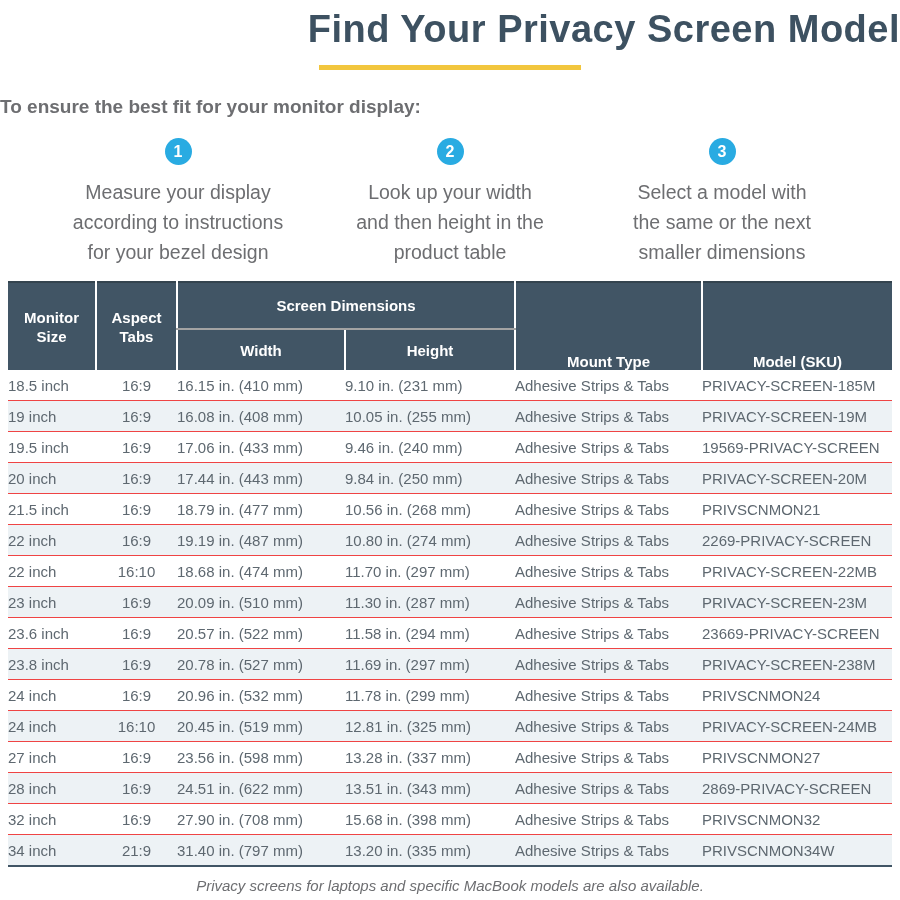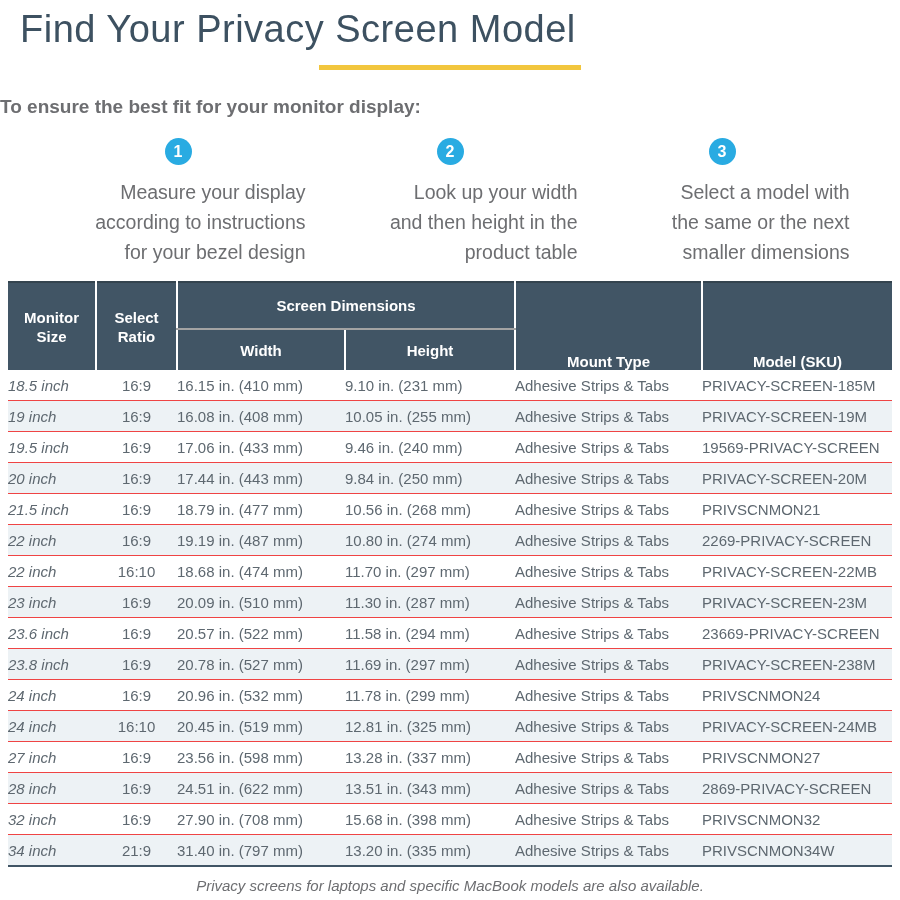--- a/index.html
+++ b/index.html
@@ -10,26 +10,26 @@
     overflow: hidden;
   }
   .page {
     width: 900px;
     height: 900px;
     background: #ffffff;
     position: relative;
     box-sizing: border-box;
   }
   .title {
-    text-align: left;
+    text-align: right;
     font-size: 38px;
     color: #3d5161;
     padding-top: 8px;
     letter-spacing: 0.5px;
-    font-weight: 400;
+    font-weight: 700;
     padding-left: 20px;
   }
   .divider {
     width: 262px;
     height: 5px;
     background: #f2c63d;
     margin: 14px auto 0 auto;
   }
   .subtitle {
     font-size: 19px;
@@ -57,21 +57,20 @@
     font-size: 16px;
     line-height: 27px;
     text-align: center;
     margin: 0 auto 12px auto;
   }
   .step-line {
     display: block;
     font-size: 19.5px;
     color: #6d6e71;
     line-height: 30px;
-    text-align: right;
   }
   table.spec {
     border-collapse: collapse;
     table-layout: fixed;
     width: 884px;
     margin: 14px auto 0 auto;
     border-top: 2px solid #34444f;
     border-bottom: 2px solid #415565;
   }
   table.spec th {
@@ -93,21 +92,21 @@
     height: 30px;
     padding: 0;
     vertical-align: middle;
     white-space: nowrap;
     overflow: hidden;
   }
   tbody tr { border-top: 1px solid #ef4444; }
   tbody tr:first-child { border-top: none; }
   tbody tr:nth-child(even) { background: #edf2f5; }
   tbody tr:nth-child(odd) { background: #ffffff; }
-  td.c-size   { padding-left: 14px; font-style: italic; }
+  td.c-size   { padding-left: 14px; }
   td.c-ratio  { text-align: center; }
   td.c-width  { padding-left: 13px; }
   td.c-height { padding-left: 10px; }
   td.c-mount  { padding-left: 13px; }
   td.c-model  { padding-left: 16px; }
   .footer-note {
     text-align: center;
     font-style: italic;
     font-size: 15px;
     color: #6d6e71;
@@ -149,21 +148,21 @@
       <col style="width:88px">
         <col style="width:81px">
         <col style="width:168px">
       <col style="width:170px">
         <col style="width:187px">
         <col style="width:190px">
     </colgroup>
     <thead>
       <tr>
         <th rowspan="2" class="span2">Monitor Size</th>
-        <th rowspan="2" class="span2 bl">Select Ratio</th>
+        <th rowspan="2" class="span2 bl">Aspect Tabs</th>
         <th colspan="2" class="group bl">Screen Dimensions</th>
         <th rowspan="2" class="low bl">Mount Type</th>
         <th rowspan="2" class="low bl">Model (SKU)</th>
       </tr>
       <tr>
         <th class="sub bl">Width</th>
         <th class="sub bl">Height</th>
       </tr>
     </thead>
     <tbody>

